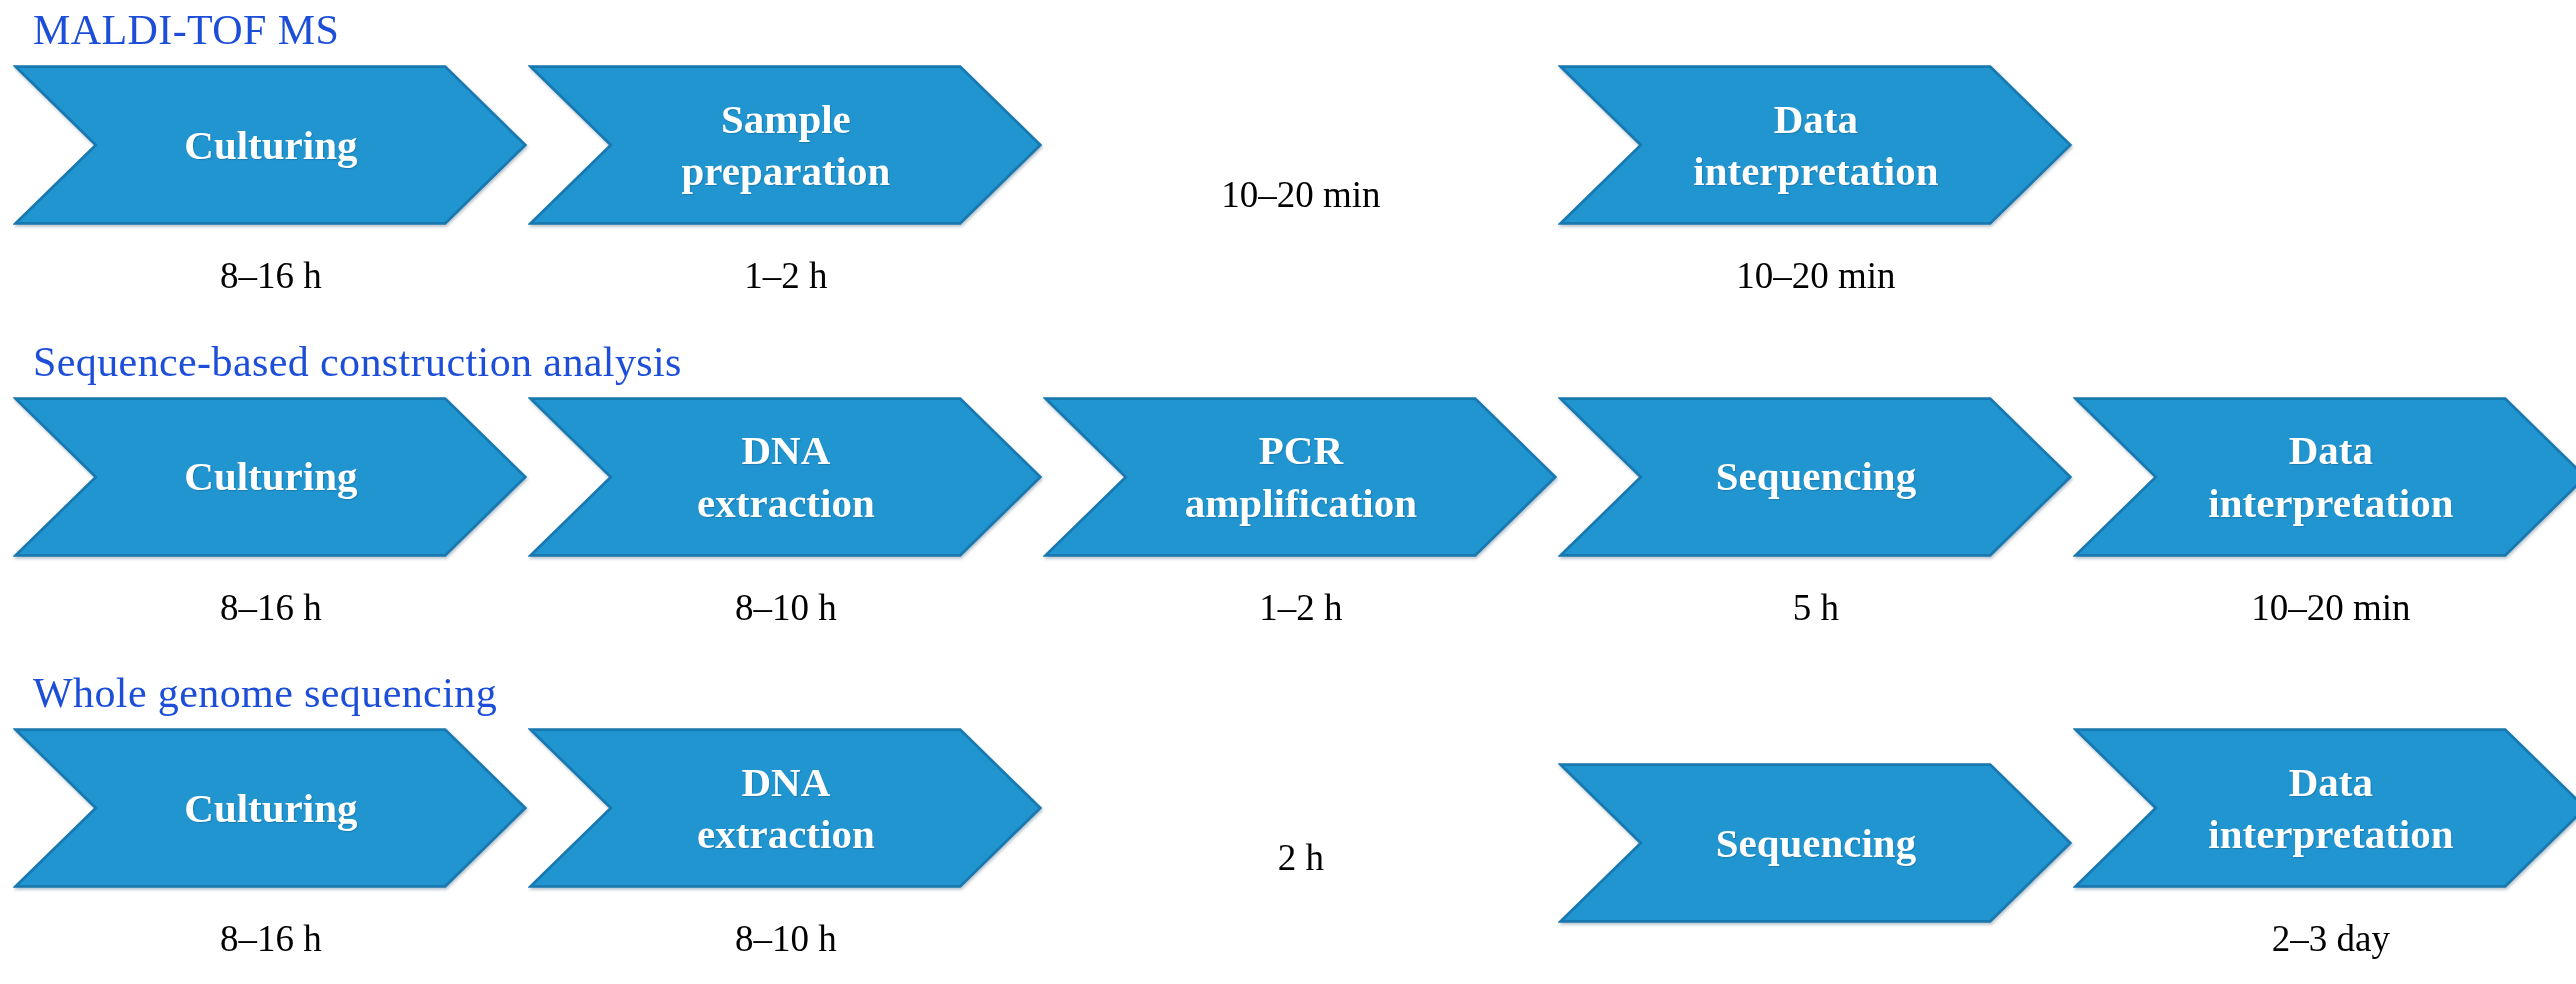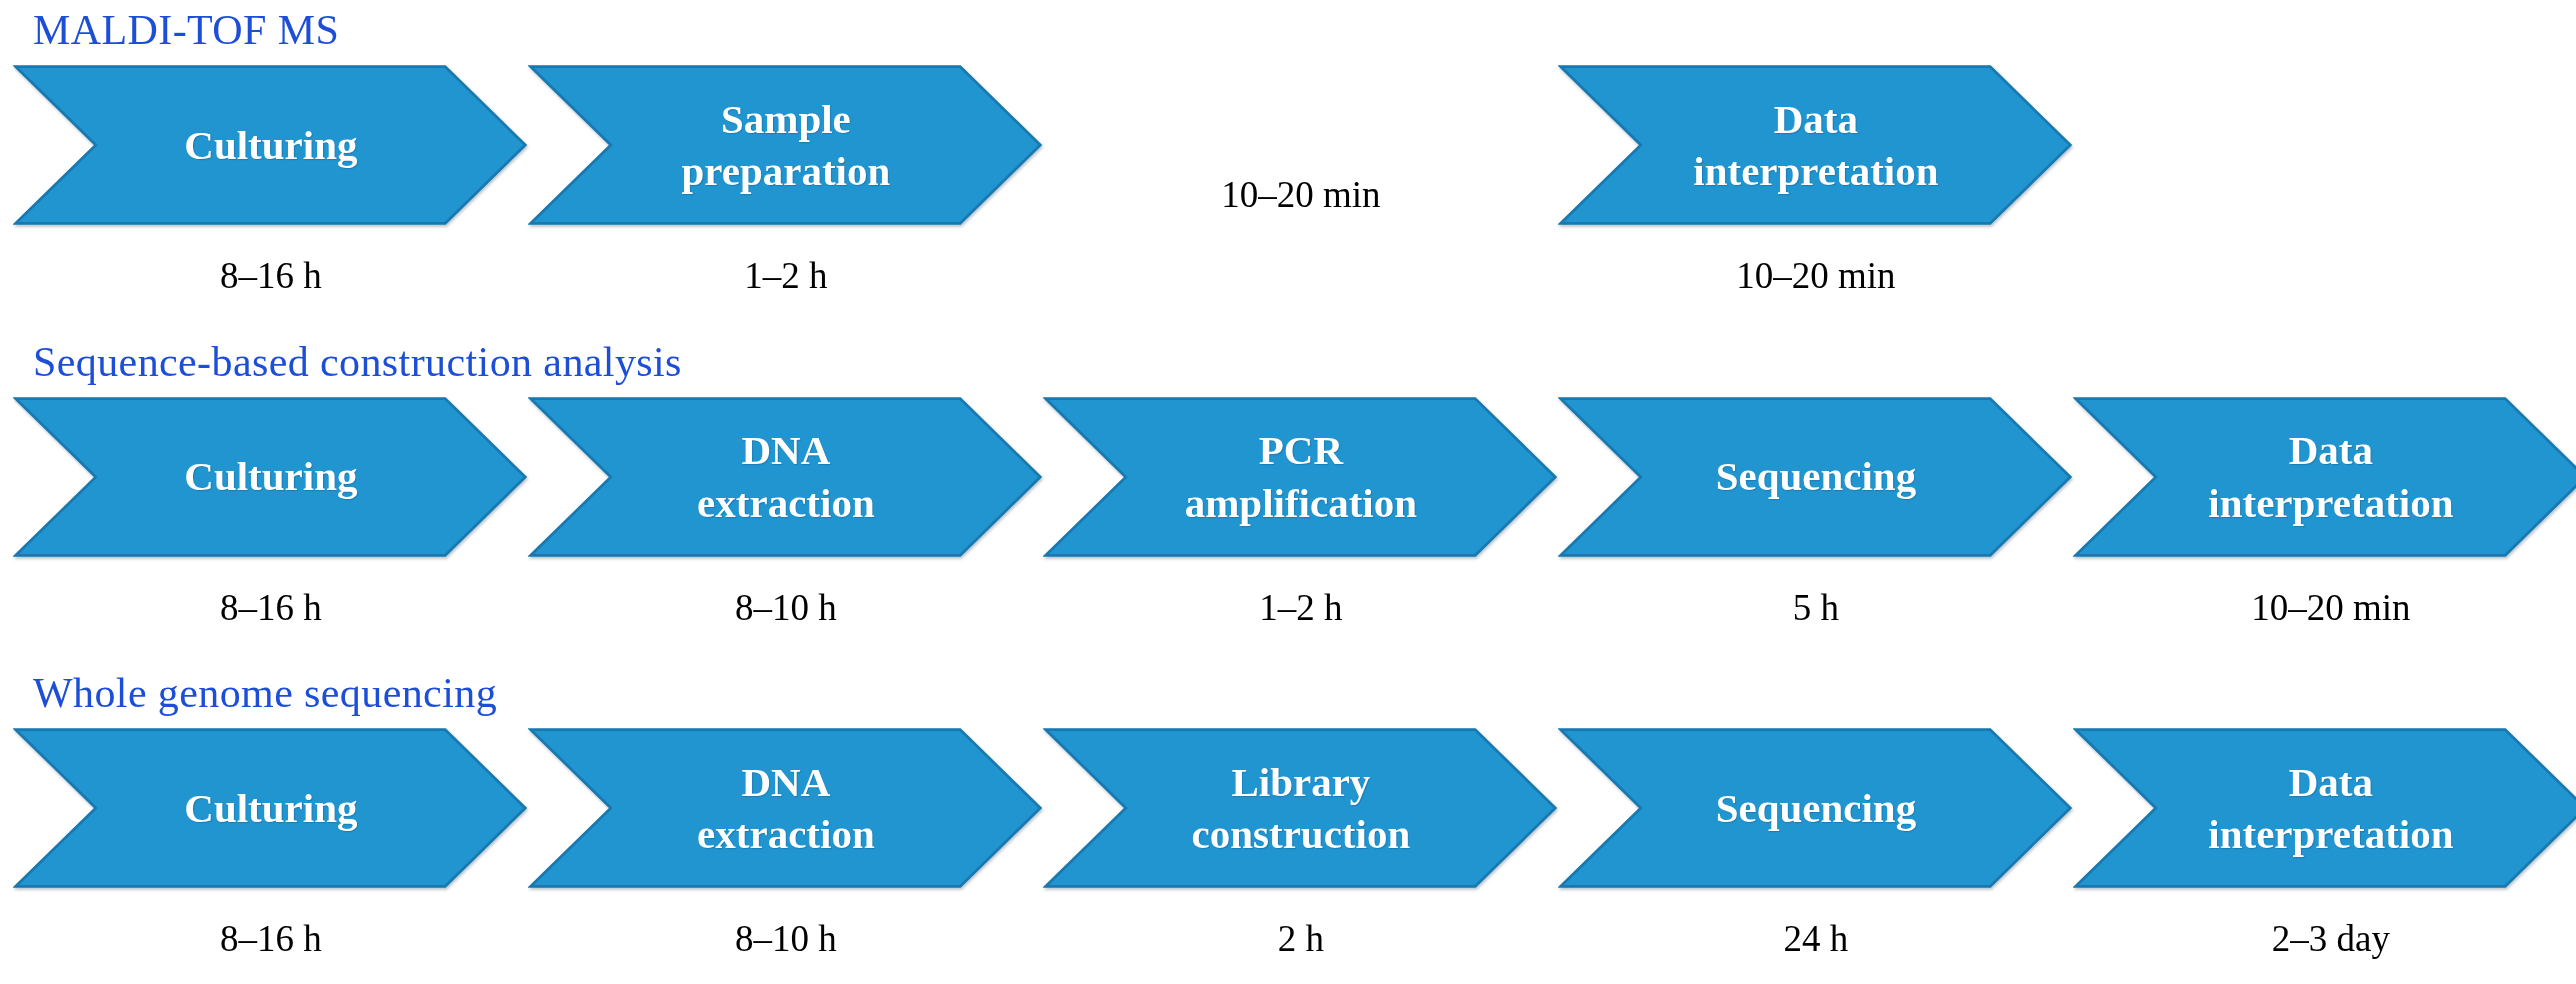--- a/index.html
+++ b/index.html
@@ -205,38 +205,30 @@
       <svg viewBox="0 0 578 182" preserveAspectRatio="none" aria-hidden="true">
         <polygon points="3,3 485,3 575,91 485,179 3,179 93,91"></polygon>
       </svg>
       <span class="step-label">DNA
 extraction</span>
     </div>
     <div class="step-duration">8–10 h</div>
   </div>
 
   <div class="step">
-    <div class="arrowbox">
-      <svg viewBox="0 0 578 182" preserveAspectRatio="none" aria-hidden="true">
-        <polygon points="3,3 485,3 575,91 485,179 3,179 93,91"></polygon>
-      </svg>
-      <span class="step-label">Library
-construction</span>
-    </div>
     <div class="step-duration">2 h</div>
   </div>
 
   <div class="step">
     <div class="arrowbox">
       <svg viewBox="0 0 578 182" preserveAspectRatio="none" aria-hidden="true">
         <polygon points="3,3 485,3 575,91 485,179 3,179 93,91"></polygon>
       </svg>
       <span class="step-label">Sequencing</span>
     </div>
-    <div class="step-duration">24 h</div>
   </div>
 
   <div class="step">
     <div class="arrowbox">
       <svg viewBox="0 0 578 182" preserveAspectRatio="none" aria-hidden="true">
         <polygon points="3,3 485,3 575,91 485,179 3,179 93,91"></polygon>
       </svg>
       <span class="step-label">Data
 interpretation</span>
     </div>

